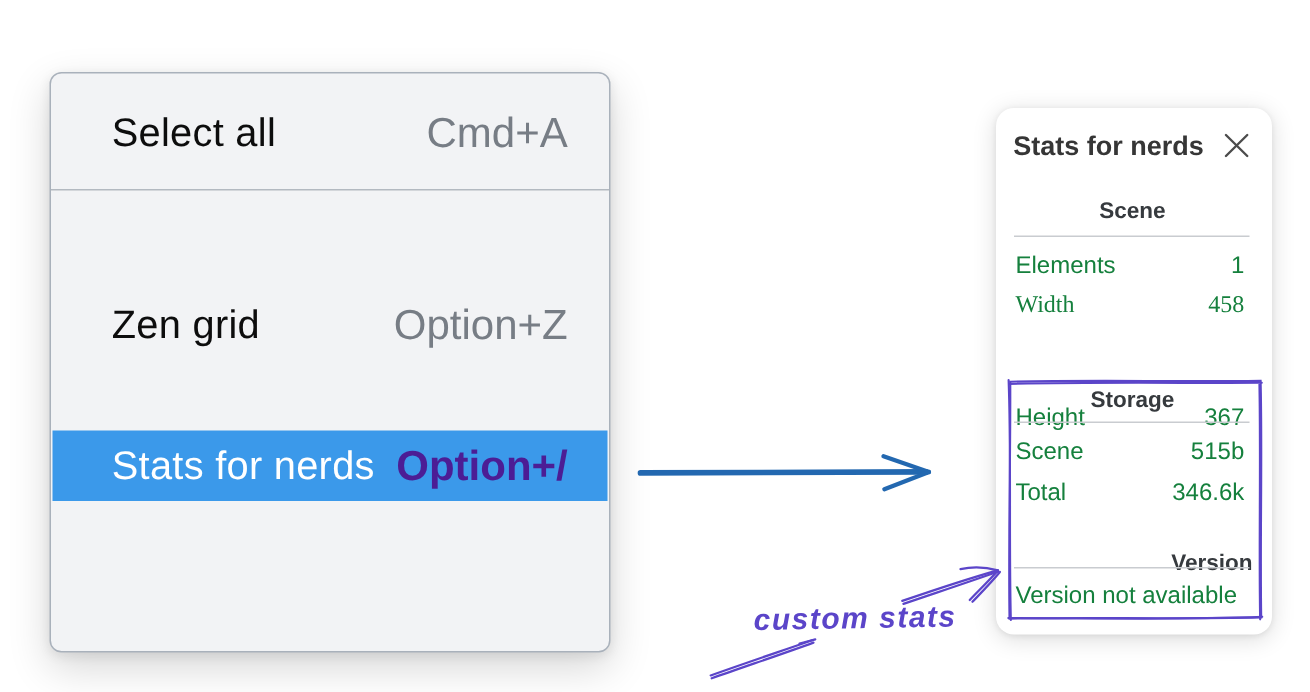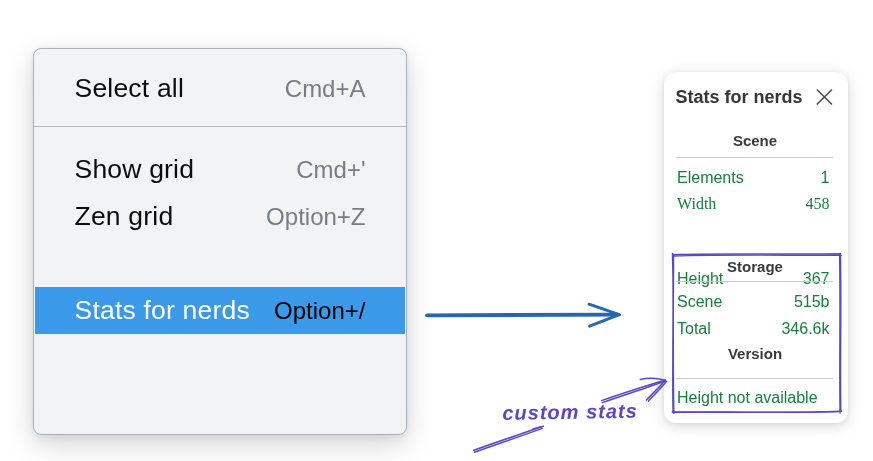--- a/index.html
+++ b/index.html
@@ -3,47 +3,45 @@
 <meta charset="utf-8">
 <style>
   html,body{margin:0;padding:0;}
   body{width:873px;height:461px;background:#ffffff;overflow:hidden;position:relative;
        font-family:"Liberation Sans", sans-serif;}
   .menu{position:absolute;left:32.5px;top:48px;width:374px;height:387px;box-sizing:border-box;
         background:#f2f3f5;border:1.5px solid #a9b1bb;border-radius:8px;
         box-shadow:0 10px 28px rgba(0,0,0,0.16), 0 2px 8px rgba(0,0,0,0.08);}
   .mrow{position:absolute;left:1px;right:1px;height:47px;display:flex;align-items:center;}
   .mlabel{position:absolute;left:40px;font-size:26.5px;color:#0d0d0d;letter-spacing:0.2px;}
-  .mshort{position:absolute;right:39px;font-size:24px;color:#777d85;}
+  .mshort{position:absolute;right:26px;font-size:28px;color:#777d85;}
   .sep{position:absolute;left:0;right:0;top:77px;height:1.4px;background:#b3b9c0;}
   .hl{background:#3b99ea;border-radius:0;}
   .hl .mlabel{color:#ffffff;}
-  .hl .mshort{color:#000000;}
+  .hl .mshort{color:#4c1d95;font-weight:bold;}
   .panel{position:absolute;left:663.5px;top:71.5px;width:184.5px;height:351.5px;box-sizing:border-box;
          background:#ffffff;border-radius:12px;
          box-shadow:0 3px 16px rgba(0,0,0,0.14), 0 1px 4px rgba(0,0,0,0.08);}
   .ptitle{position:absolute;left:675.5px;top:86.5px;font-size:18px;font-weight:bold;color:#363636;}
   .phead{position:absolute;left:675px;width:160px;text-align:center;font-size:15px;font-weight:bold;color:#363a3e;}
   .prule{position:absolute;left:675.5px;width:157px;height:1px;background:#c9ccd0;}
   .prow{position:absolute;left:677px;right:43.5px;font-size:16px;color:#15803d;}
   .pval{position:absolute;right:0;top:0;}
   svg.overlay{position:absolute;left:0;top:0;width:873px;height:461px;}
 </style>
 </head>
 <body>
 
   <div class="menu">
     <div class="mrow" style="top:16px;">
       <span class="mlabel">Select all</span>
       <span class="mshort">Cmd+A</span>
     </div>
     <div class="sep"></div>
     <div class="mrow" style="top:97px;">
-      <span class="mlabel">Show grid</span>
-      <span class="mshort">Cmd+'</span>
     </div>
     <div class="mrow" style="top:144px;">
       <span class="mlabel">Zen grid</span>
       <span class="mshort">Option+Z</span>
     </div>
     <div class="mrow" style="top:191px;">
     </div>
     <div class="mrow hl" style="top:238px;">
       <span class="mlabel">Stats for nerds</span>
       <span class="mshort">Option+/</span>
@@ -54,23 +52,23 @@
   <div class="ptitle">Stats for nerds</div>
   <div class="phead" style="top:132px;">Scene</div>
   <div class="prule" style="top:156.5px;"></div>
   <div class="prow" style="top:168.5px;">Elements<span class="pval">1</span></div>
   <div class="prow" style="top:194.5px;font-family:Liberation Serif, serif;">Width<span class="pval">458</span></div>
   <div class="prow" style="top:221.5px;margin-top:48px;">Height<span class="pval">367</span></div>
   <div class="phead" style="top:258px;">Storage</div>
   <div class="prule" style="top:281px;"></div>
   <div class="prow" style="top:293px;">Scene<span class="pval">515b</span></div>
   <div class="prow" style="top:319.5px;">Total<span class="pval">346.6k</span></div>
-  <div class="phead" style="top:345px;">Version</div>
+  <div class="phead" style="top:367px;text-align:right;">Version</div>
   <div class="prule" style="top:377.5px;"></div>
-  <div class="prow" style="top:388.5px;">Height not available</div>
+  <div class="prow" style="top:388.5px;">Version not available</div>
 
   <svg class="overlay" viewBox="0 0 873 461">
 
     <g stroke="#4c4c4c" stroke-width="1.6" stroke-linecap="round">
       <line x1="817.3" y1="90" x2="831.5" y2="104"></line>
       <line x1="831.5" y1="90" x2="817.3" y2="104"></line>
     </g>
 
     <g stroke="#2368b0" fill="none" stroke-linecap="round">
       <path d="M427 315.3 L617.5 314.6" stroke-width="3.8"></path>

